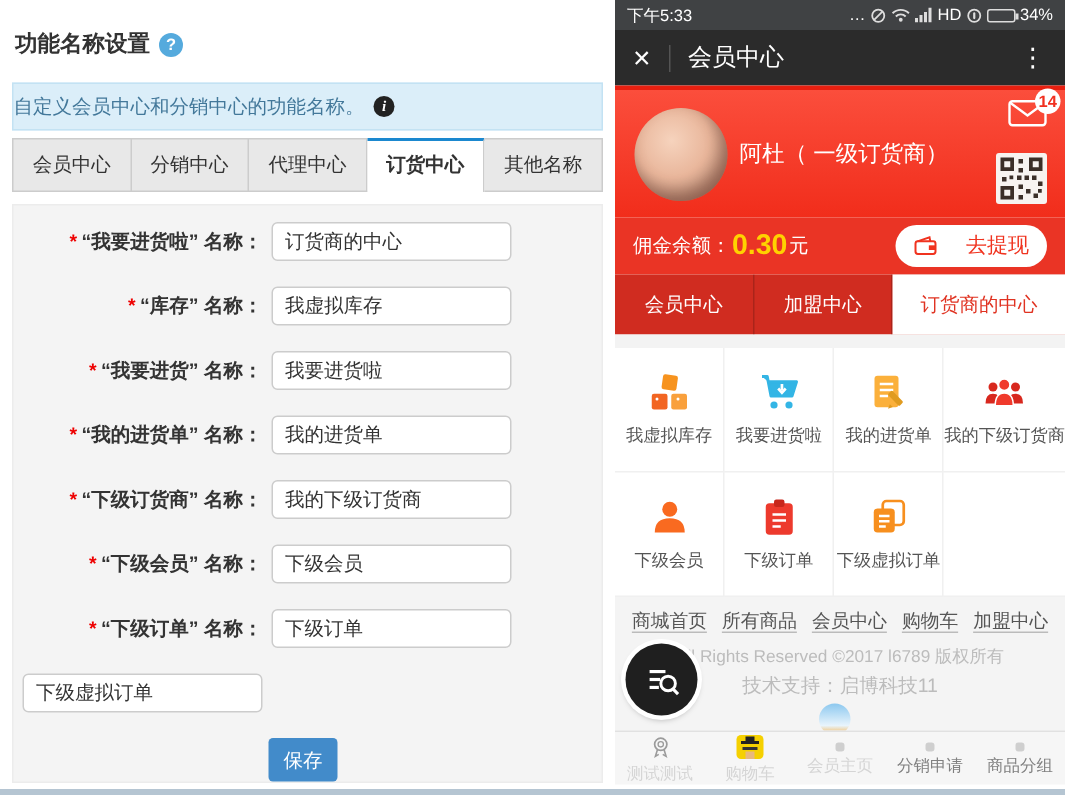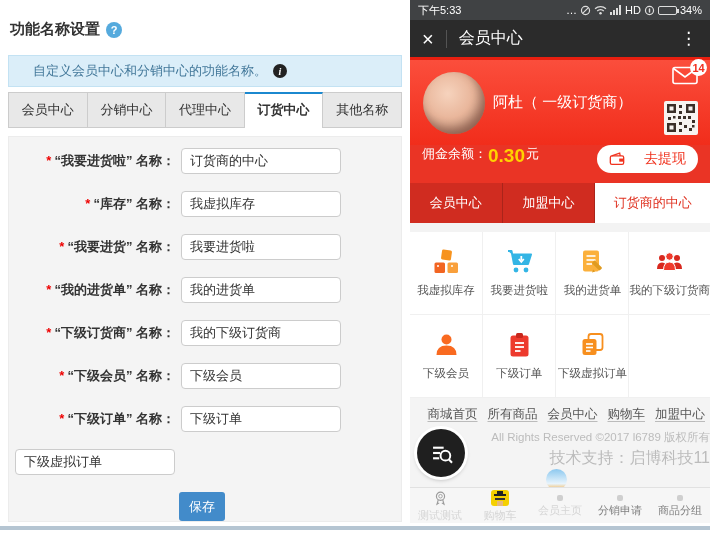--- a/index.html
+++ b/index.html
@@ -7,21 +7,21 @@
     font-family:"Liberation Sans","DejaVu Sans",sans-serif; }
   .stage { position:relative; width:710px; height:534px; background:#fff; }
 
   
   .admin { position:absolute; left:0; top:0; width:410px; height:528px; background:#fff; }
   .admin h1 { margin:20px 0 0 10px; font-size:15px; color:#333; display:flex; align-items:center; gap:6px; }
   .help-circle { display:inline-flex; width:16px; height:16px; border-radius:50%;
     background:#55aadd; color:#fff; font-size:11px; font-weight:bold;
     align-items:center; justify-content:center; }
   .notice { margin:16px 8px 0 8px; background:#dbeef9; border:1px solid #c3e2f3;
-    color:#43789a; font-size:13px; padding:6px 24px; display:flex; align-items:center; gap:6px; }
+    color:#43789a; font-size:13px; padding:6px 0; display:flex; align-items:center; gap:6px; }
   .info-circle { display:inline-flex; width:14px; height:14px; border-radius:50%;
     background:#222; color:#fff; font-size:10px; font-style:italic; font-weight:bold;
     align-items:center; justify-content:center; font-family:"Liberation Serif",serif; }
   .atabs { display:flex; margin:5px 8px 0 8px; }
   .atab { flex:1; height:36px; line-height:34px; text-align:center; font-size:13px; color:#333;
     background:#e8e8e8; border:1px solid #ccc; border-left:none; cursor:pointer; }
   .atab:first-child { border-left:1px solid #ccc; }
   .atab.active { background:#fff; border-top:2px solid #1b88cf; border-bottom:none;
     font-weight:bold; line-height:32px; }
   .formpanel { margin:8px 8px 0 8px; background:#f4f4f4; border:1px solid #ececec;
@@ -56,47 +56,47 @@
     background:radial-gradient(circle at 40% 35%, #f6d3bd 0%, #e9b69b 45%, #9c7a66 100%);
     box-shadow:inset -4px -6px 10px rgba(90,40,30,.45); cursor:pointer; }
   .uname { color:#fff; font-size:15px; margin-left:8px; }
   .hdr-icons { position:absolute; right:12px; top:6px; width:40px; text-align:right; }
   .mail-wrap { position:relative; display:inline-block; width:28px; height:22px; cursor:pointer; }
   .mail-badge { position:absolute; top:-7px; right:-9px; width:17px; height:17px; background:#fff;
     border-radius:50%; color:#f13020; font-size:11px; font-weight:bold;
     display:flex; align-items:center; justify-content:center; }
   .qr { margin-top:12px; display:inline-block; cursor:pointer; }
 
-  .commission { height:38px; background:#ea3425; display:flex; padding:0 12px; }
+  .commission { height:38px; background:#ea3425; display:flex; align-items:center; padding:0 12px; }
   .comm-label { color:#fff; font-size:13px; }
   .comm-amount { color:#ffd200; font-size:19px; font-weight:bold; margin:0 1px; }
   .comm-unit { color:#fff; font-size:13px; }
   .withdraw { margin-left:auto; background:#fff; color:#f0331f; height:28px; border-radius:15px;
     display:flex; align-items:center; gap:19px; padding:0 12px; font-size:14px; cursor:pointer; }
 
   .ptabs { height:40px; display:flex; background:#d02c20; }
   .ptab { flex:1; color:#fff; font-size:13px; display:flex; align-items:center; justify-content:center;
     border-right:1px solid rgba(0,0,0,.18); cursor:pointer; }
   .ptab.active { background:#fff; color:#e03322; border-right:none; flex:1.25; }
 
   .gapstrip { height:9px; background:#f3f3f3; }
 
   .grid { display:grid; grid-template-columns:repeat(4,1fr); background:#fff; }
   .gcell { height:83px; border-right:1px solid #f0f0f0; border-bottom:1px solid #f0f0f0;
     display:flex; flex-direction:column; align-items:center; justify-content:center; gap:8px;
     cursor:pointer; }
   .gcell:nth-child(4n) { border-right:none; }
   .glabel { font-size:11.5px; color:#555; white-space:nowrap; }
 
-  .pfooter { height:89px; background:#f4f4f4; text-align:right; padding-top:8px; position:relative; }
+  .pfooter { height:89px; background:#f4f4f4; text-align:center; padding-top:8px; position:relative; }
   .flinks { font-size:12.5px; color:#555; }
   .flinks span { margin:0 5px; text-decoration:underline; text-underline-offset:3px;
     text-decoration-color:#bbb; cursor:pointer; }
   .copy { font-size:11.5px; color:#bcbcbc; margin-top:7px; }
-  .copy2 { font-size:16px; color:#bcbcbc; margin-top:3px; }
+  .copy2 { font-size:13px; color:#bcbcbc; margin-top:3px; }
 
   .float-search { position:absolute; left:7px; top:429px; width:48px; height:48px; border-radius:50%;
     background:#1f1f1f; box-shadow:0 0 0 3px #fff, 0 2px 5px rgba(0,0,0,.4);
     display:flex; align-items:center; justify-content:center; cursor:pointer; z-index:5; }
 
   .peek { position:absolute; left:136px; top:469px; width:21px; height:21px; border-radius:50%;
     background:linear-gradient(180deg,#8cc8ef,#e8f4fc 70%,#f6b24a); z-index:1; }
 
   .bottomnav { position:absolute; left:0; top:487px; width:300px; height:36px; background:#f6f6f6;
     border-top:1px solid #e1e1e1; display:flex; z-index:2; }

